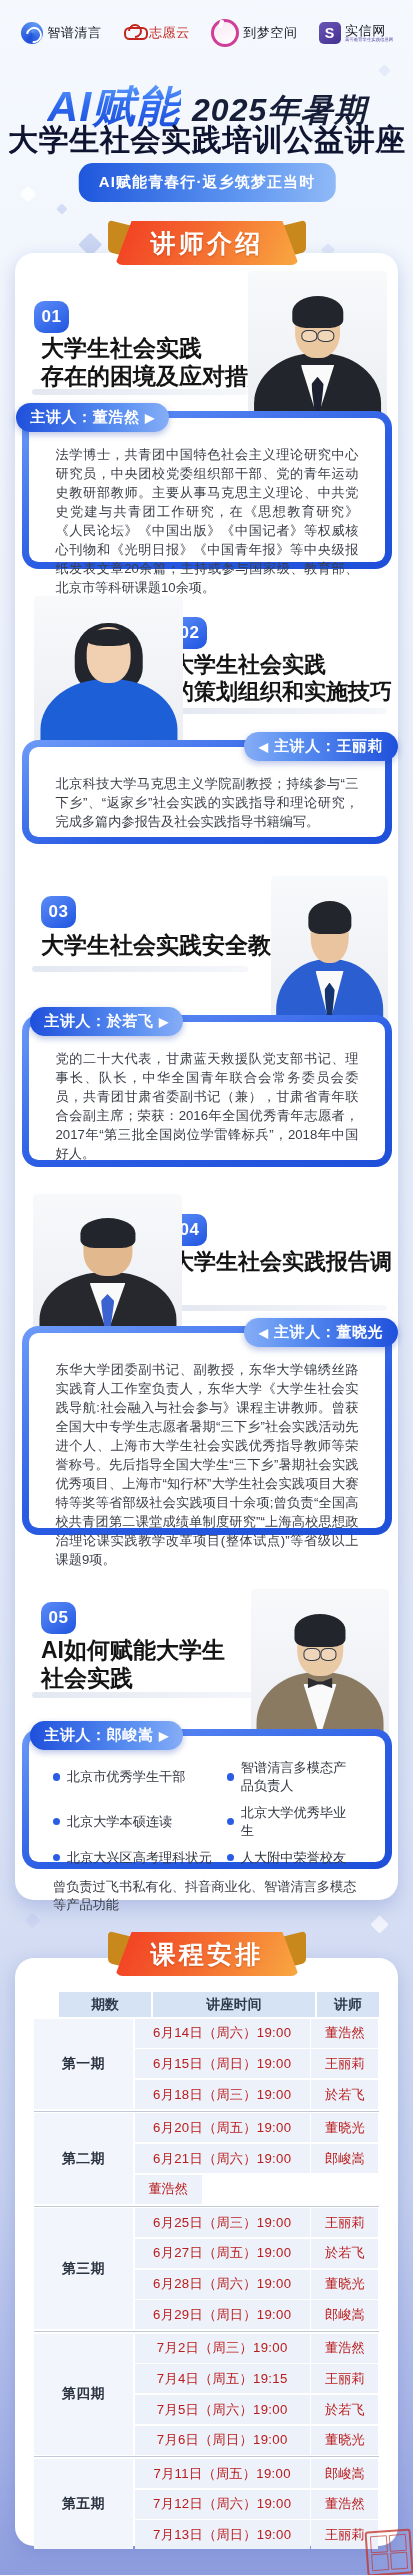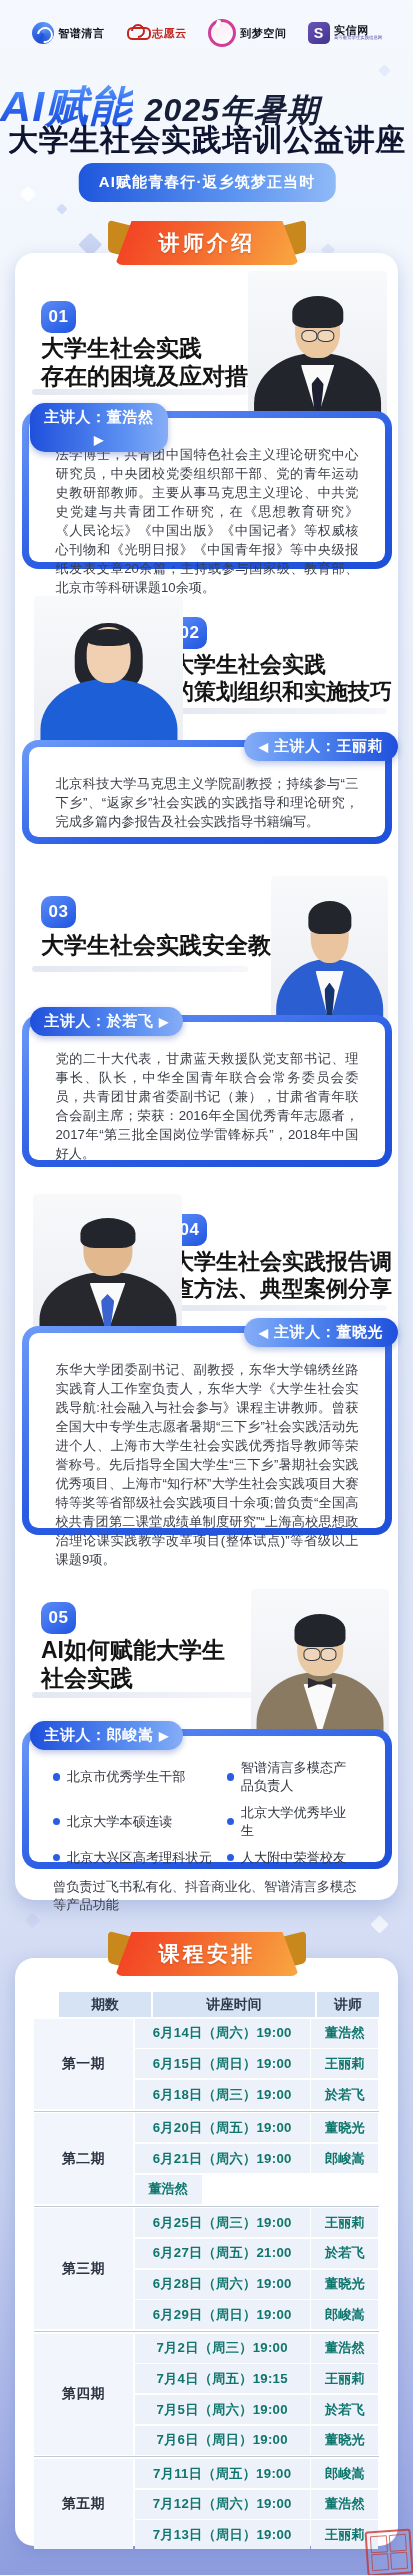--- a/index.html
+++ b/index.html
@@ -6,55 +6,55 @@
   .poster{
     position:relative;width:414px;height:2576px;overflow:hidden;
     font-family:"Liberation Sans",sans-serif;
     background:linear-gradient(180deg,#f5f9fe 0%,#eef3fb 25%,#e6edf9 50%,#dbe3f5 70%,#c6d1ef 85%,#a4b1e6 95%,#8e9dde 100%);
   }
   
   .diamond{position:absolute;transform:rotate(45deg);border-radius:1.7px;}
   
   .logo-row{position:absolute;top:19px;left:0;width:414px;display:flex;justify-content:center;align-items:center;gap:21px;}
   .logo{display:flex;align-items:center;gap:4.4px;}
-  .logo .lname{font-size:11px;font-weight:700;color:#14171f;letter-spacing:0.6px;}
+  .logo .lname{font-size:13px;font-weight:400;color:#14171f;letter-spacing:0.6px;}
   .logo .lname.red{color:#c4261d;}
   .licon{width:22px;height:22px;position:relative;flex:0 0 auto;}
   .licon.zhipu{border-radius:50%;background:conic-gradient(from 200deg,#1e4fd8,#5f97f2,#1e4fd8);}
   .licon.zhipu::after{content:"";position:absolute;left:5px;top:5px;width:12px;height:12px;border-radius:50%;border:2.8px solid #fff;border-left-color:transparent;transform:rotate(-35deg);}
   .licon.cloud{background:transparent;}
   .licon.cloud::before{content:"";position:absolute;left:1.1px;bottom:3.9px;width:20px;height:8.8px;border:2.2px solid #c4261d;border-radius:5.5px;}
   .licon.cloud::after{content:"";position:absolute;left:5px;top:1.7px;width:10px;height:10px;border:2.2px solid #c4261d;border-radius:50%;border-bottom-color:transparent;transform:rotate(45deg);}
   .licon.dream{border-radius:50%;border:3.9px solid #cf3e98;background:linear-gradient(160deg,#f7e7f1,#fff);}
   .licon.dream::after{content:"";position:absolute;left:5px;top:-2.2px;width:4.4px;height:7.7px;background:#fff;transform:rotate(20deg);}
   .licon.shixin{border-radius:5px;background:linear-gradient(145deg,#6a55b8,#43328f);color:#fff;font-weight:800;font-size:14.3px;display:flex;align-items:center;justify-content:center;}
   .logo .lcol{display:flex;flex-direction:column;line-height:1.05;}
   .logo .lsub{font-size:4.4px;color:#5c49a8;letter-spacing:0;}
   
-  .title-row{position:absolute;top:78px;left:0;width:414px;white-space:nowrap;}
+  .title-row{position:absolute;top:78px;left:0;width:414px;text-align:center;white-space:nowrap;}
   .t-accent{font-size:43px;font-weight:900;font-style:italic;letter-spacing:1.1px;color:#2a63ea;
     background:linear-gradient(180deg,#63a0fa 0%,#2f6bf0 45%,#1c4ed6 100%);
     -webkit-background-clip:text;background-clip:text;-webkit-text-fill-color:transparent;
     text-shadow:none;}
   .t-year{font-size:32px;font-weight:900;font-style:italic;color:#161e38;margin-left:8.8px;letter-spacing:1.1px;}
   .main-title{position:absolute;top:120px;left:0;width:414px;text-align:center;font-size:30px;font-weight:900;color:#0f1530;letter-spacing:0.6px;}
   .subtitle-pill{position:absolute;top:163px;left:50%;transform:translateX(-50%);
     background:linear-gradient(90deg,#1f57dd 0%,#5b93f0 60%,#8fb9f7 100%);
     color:#fff;font-size:15px;font-weight:800;letter-spacing:1.1px;
     padding:10px 20px;border-radius:14.3px;white-space:nowrap;}
   
   .ribbon{position:absolute;left:50%;transform:translateX(-50%);width:184px;height:44px;z-index:9;}
   .ribbon .fold{position:absolute;top:3.3px;width:33px;height:32px;background:#c8881c;border-radius:4.4px;}
   .ribbon .fold.l{left:-6.6px;transform:skewY(14deg);}
   .ribbon .fold.r{right:-6.6px;transform:skewY(-14deg);}
   .ribbon .face{position:absolute;left:0;top:0;width:100%;height:100%;
     background:linear-gradient(115deg,#f23c22 0%,#f4692f 45%,#f9a841 100%);
     clip-path:polygon(9% 0%,91% 0%,100% 100%,0% 100%);
     border-radius:7.7px;display:flex;align-items:center;justify-content:center;}
-  .ribbon .face span{color:#fff;font-size:21px;font-weight:900;letter-spacing:3.3px;text-shadow:0 1.1px 1.7px rgba(160,50,10,.45);}
+  .ribbon .face span{color:#fff;font-size:25px;font-weight:900;letter-spacing:3.3px;text-shadow:0 1.1px 1.7px rgba(160,50,10,.45);}
   
   .panel{position:absolute;left:15.4px;width:383px;background:#ffffff;border-radius:19px;
     box-shadow:0 6.6px 19px rgba(80,105,190,.28);}
   .panel.p1{top:253px;height:1647px;}
   .panel.p2{top:1958px;height:588px;}
   
   .num-badge{position:absolute;width:35px;height:32px;border-radius:10px;z-index:3;
     background:linear-gradient(145deg,#5c8cf8,#1f55e0);
     color:#fff;font-size:17px;font-weight:800;display:flex;align-items:center;justify-content:center;letter-spacing:0.6px;}
   .card-title{position:absolute;font-weight:900;color:#141414;z-index:3;}
@@ -91,21 +91,21 @@
   
   .sched{position:absolute;left:34px;top:1992px;width:345px;z-index:3;}
   .s-head{display:flex;gap:1.7px;margin-bottom:1.7px;padding-left:25px;}
   .s-head .hc{background:#d6e3f5;color:#2f3a4d;font-size:13.8px;font-weight:700;height:25px;display:flex;align-items:center;justify-content:center;}
   .hc.c1{width:99px;} .hc.c2{width:175px;font-family:Liberation Mono, monospace;} .hc.c3{width:67px;}
   .group{display:flex;gap:1.7px;}
   .group + .group{border-top:1.1px solid #c3c9d6;margin-top:1.7px;padding-top:1.7px;}
   .g-label{width:99px;background:#f2f5fb;color:#2c3442;font-size:13.8px;font-weight:600;display:flex;align-items:center;justify-content:center;letter-spacing:0.6px;}
   .g-rows{display:flex;flex-direction:column;gap:1.7px;flex:1;}
   .s-row{display:flex;gap:1.7px;height:29px;}
-  .s-row .cell{background:#edf1f9;color:#0f766e;font-size:13.2px;display:flex;align-items:center;justify-content:center;font-weight:bold;}
+  .s-row .cell{background:#edf1f9;color:#b91c1c;font-size:13.2px;display:flex;align-items:center;justify-content:center;}
   .cell.date{width:175px;letter-spacing:0.3px;}
   .cell.name{width:67px;}
   
   .seal{position:absolute;right:1.7px;top:2530px;width:46px;height:45px;transform:rotate(-4deg);
     border:2.2px solid rgba(196,49,39,.85);border-radius:3.3px;z-index:12;opacity:.9;
     display:grid;grid-template-columns:1fr 1fr;grid-template-rows:1fr 1fr;gap:1.7px;padding:2.8px;box-sizing:border-box;}
   .seal i{border:1.7px solid rgba(196,49,39,.75);border-radius:1.1px;}
 </style>
 </head>
 <body>
@@ -152,41 +152,41 @@
   <div class="ribbon" style="top:221px;">
     <i class="fold l"></i>
     <i class="fold r"></i>
     <div class="face">
         <span>讲师介绍</span>
       </div>
   </div>
 
   <div class="panel p1"></div>
 
-  <div class="num-badge" style="left:41px;top:301px;">01</div>
+  <div class="num-badge" style="left:34px;top:301px;">01</div>
   <div class="card-title big" style="left:41px;top:335px;">
     <div>大学生社会实践</div>
     <div>存在的困境及应对措施</div>
   </div>
   <div class="gray-bar" style="left:32px;top:389px;width:216px;"></div>
   <div class="photo" style="left:248px;top:271px;width:139px;height:147px;--suit:#23252c;--tie:#1c2030;--skin:#ecc8a0;">
     <i class="p-body"></i>
       <i class="p-shirt"></i>
       <i class="p-tie"></i>
     <i class="p-head"></i>
       <i class="p-hair"></i>
     <span class="p-glass">
         <i></i>
         <i></i>
       </span>
   </div>
   <div class="bio-frame" style="top:411px;height:158px;">
     <p class="bio-text">法学博士，共青团中国特色社会主义理论研究中心研究员，中央团校党委组织部干部、党的青年运动史教研部教师。主要从事马克思主义理论、中共党史党建与共青团工作研究，在《思想教育研究》《人民论坛》《中国出版》《中国记者》等权威核心刊物和《光明日报》《中国青年报》等中央级报纸发表文章20余篇；主持或参与国家级、教育部、北京市等科研课题10余项。</p>
   </div>
-  <div class="speaker-pill" style="left:30px;top:403px;flex-direction:column;">
+  <div class="speaker-pill" style="left:16px;top:403px;">
     <span>主讲人：董浩然</span>
     <span class="arr">▶</span>
   </div>
 
   <div class="photo female" style="left:34px;top:596px;width:149px;height:148px;--suit:#1d5fd6;--skin:#f0d0b0;">
     <i class="p-hair"></i>
       <i class="p-body"></i>
     <i class="p-head"></i>
       <i class="p-bang"></i>
   </div>
@@ -227,21 +227,20 @@
   <div class="photo" style="left:33px;top:1194px;width:149px;height:139px;--suit:#26282e;--tie:#3a63d0;--skin:#e2b88f;">
     <i class="p-body"></i>
       <i class="p-shirt"></i>
       <i class="p-tie"></i>
     <i class="p-head"></i>
       <i class="p-hair"></i>
   </div>
   <div class="num-badge" style="left:172px;top:1214px;">04</div>
   <div class="card-title mid" style="left:172px;top:1249px;">
     <div>大学生社会实践报告调</div>
-    <div>查方法、典型案例分享</div>
   </div>
   <div class="gray-bar" style="left:171px;top:1305px;width:216px;"></div>
   <div class="bio-frame" style="top:1326px;height:209px;">
     <p class="bio-text">东华大学团委副书记、副教授，东华大学锦绣丝路实践育人工作室负责人，东华大学《大学生社会实践导航:社会融入与社会参与》课程主讲教师。曾获全国大中专学生志愿者暑期“三下乡”社会实践活动先进个人、上海市大学生社会实践优秀指导教师等荣誉称号。先后指导全国大学生“三下乡”暑期社会实践优秀项目、上海市“知行杯”大学生社会实践项目大赛特等奖等省部级社会实践项目十余项;曾负责“全国高校共青团第二课堂成绩单制度研究”“上海高校思想政治理论课实践教学改革项目(整体试点)”等省级以上课题9项。</p>
   </div>
   <div class="speaker-pill right" style="right:16.5px;top:1318px;">
     <span class="arr">◀</span>
     <span>主讲人：董晓光</span>
   </div>
 
@@ -349,21 +348,21 @@
     </div>
 
     <div class="group">
       <div class="g-label">第三期</div>
       <div class="g-rows">
         <div class="s-row">
             <div class="cell date">6月25日（周三）19:00</div>
             <div class="cell name">王丽莉</div>
           </div>
         <div class="s-row">
-            <div class="cell date">6月27日（周五）21:00</div>
+            <div class="cell date">6月27日（周五）19:00</div>
             <div class="cell name">於若飞</div>
           </div>
         <div class="s-row">
             <div class="cell date">6月28日（周六）19:00</div>
             <div class="cell name">董晓光</div>
           </div>
         <div class="s-row">
             <div class="cell date">6月29日（周日）19:00</div>
             <div class="cell name">郎峻嵩</div>
           </div>

